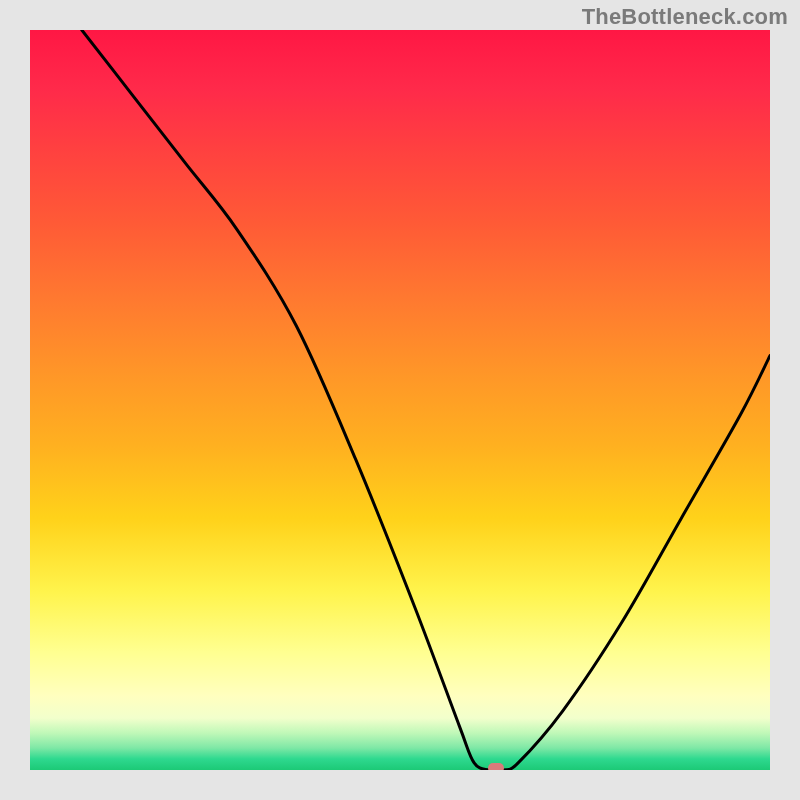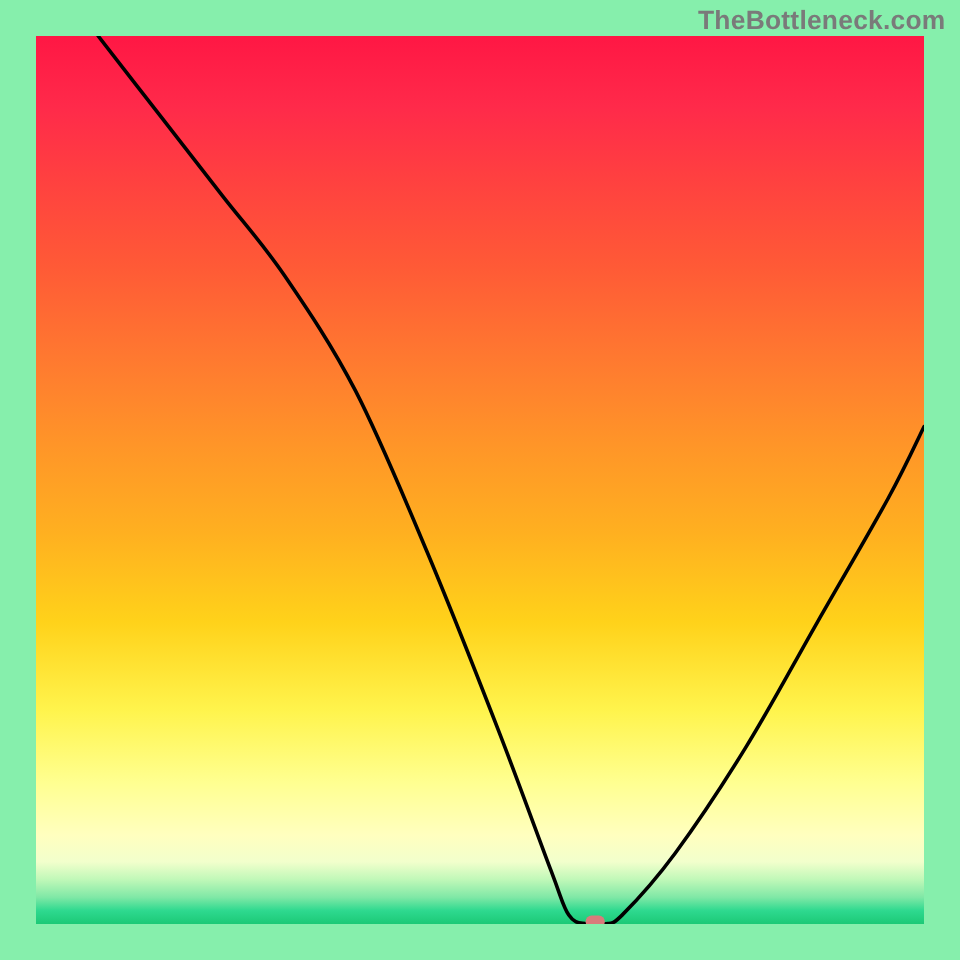--- a/index.html
+++ b/index.html
@@ -7,21 +7,21 @@
     padding: 0;
     width: 800px;
     height: 800px;
     background: #000;
     font-family: Arial, Helvetica, sans-serif;
   }
   .container {
     position: relative;
     width: 800px;
     height: 800px;
-    background: #86efac;
+    background: #e5e5e5;
   }
   .watermark {
     position: absolute;
     top: 4px;
     right: 12px;
     color: #7a7a7a;
     font-size: 22px;
     font-weight: 600;
     letter-spacing: 0.2px;
     z-index: 10;

